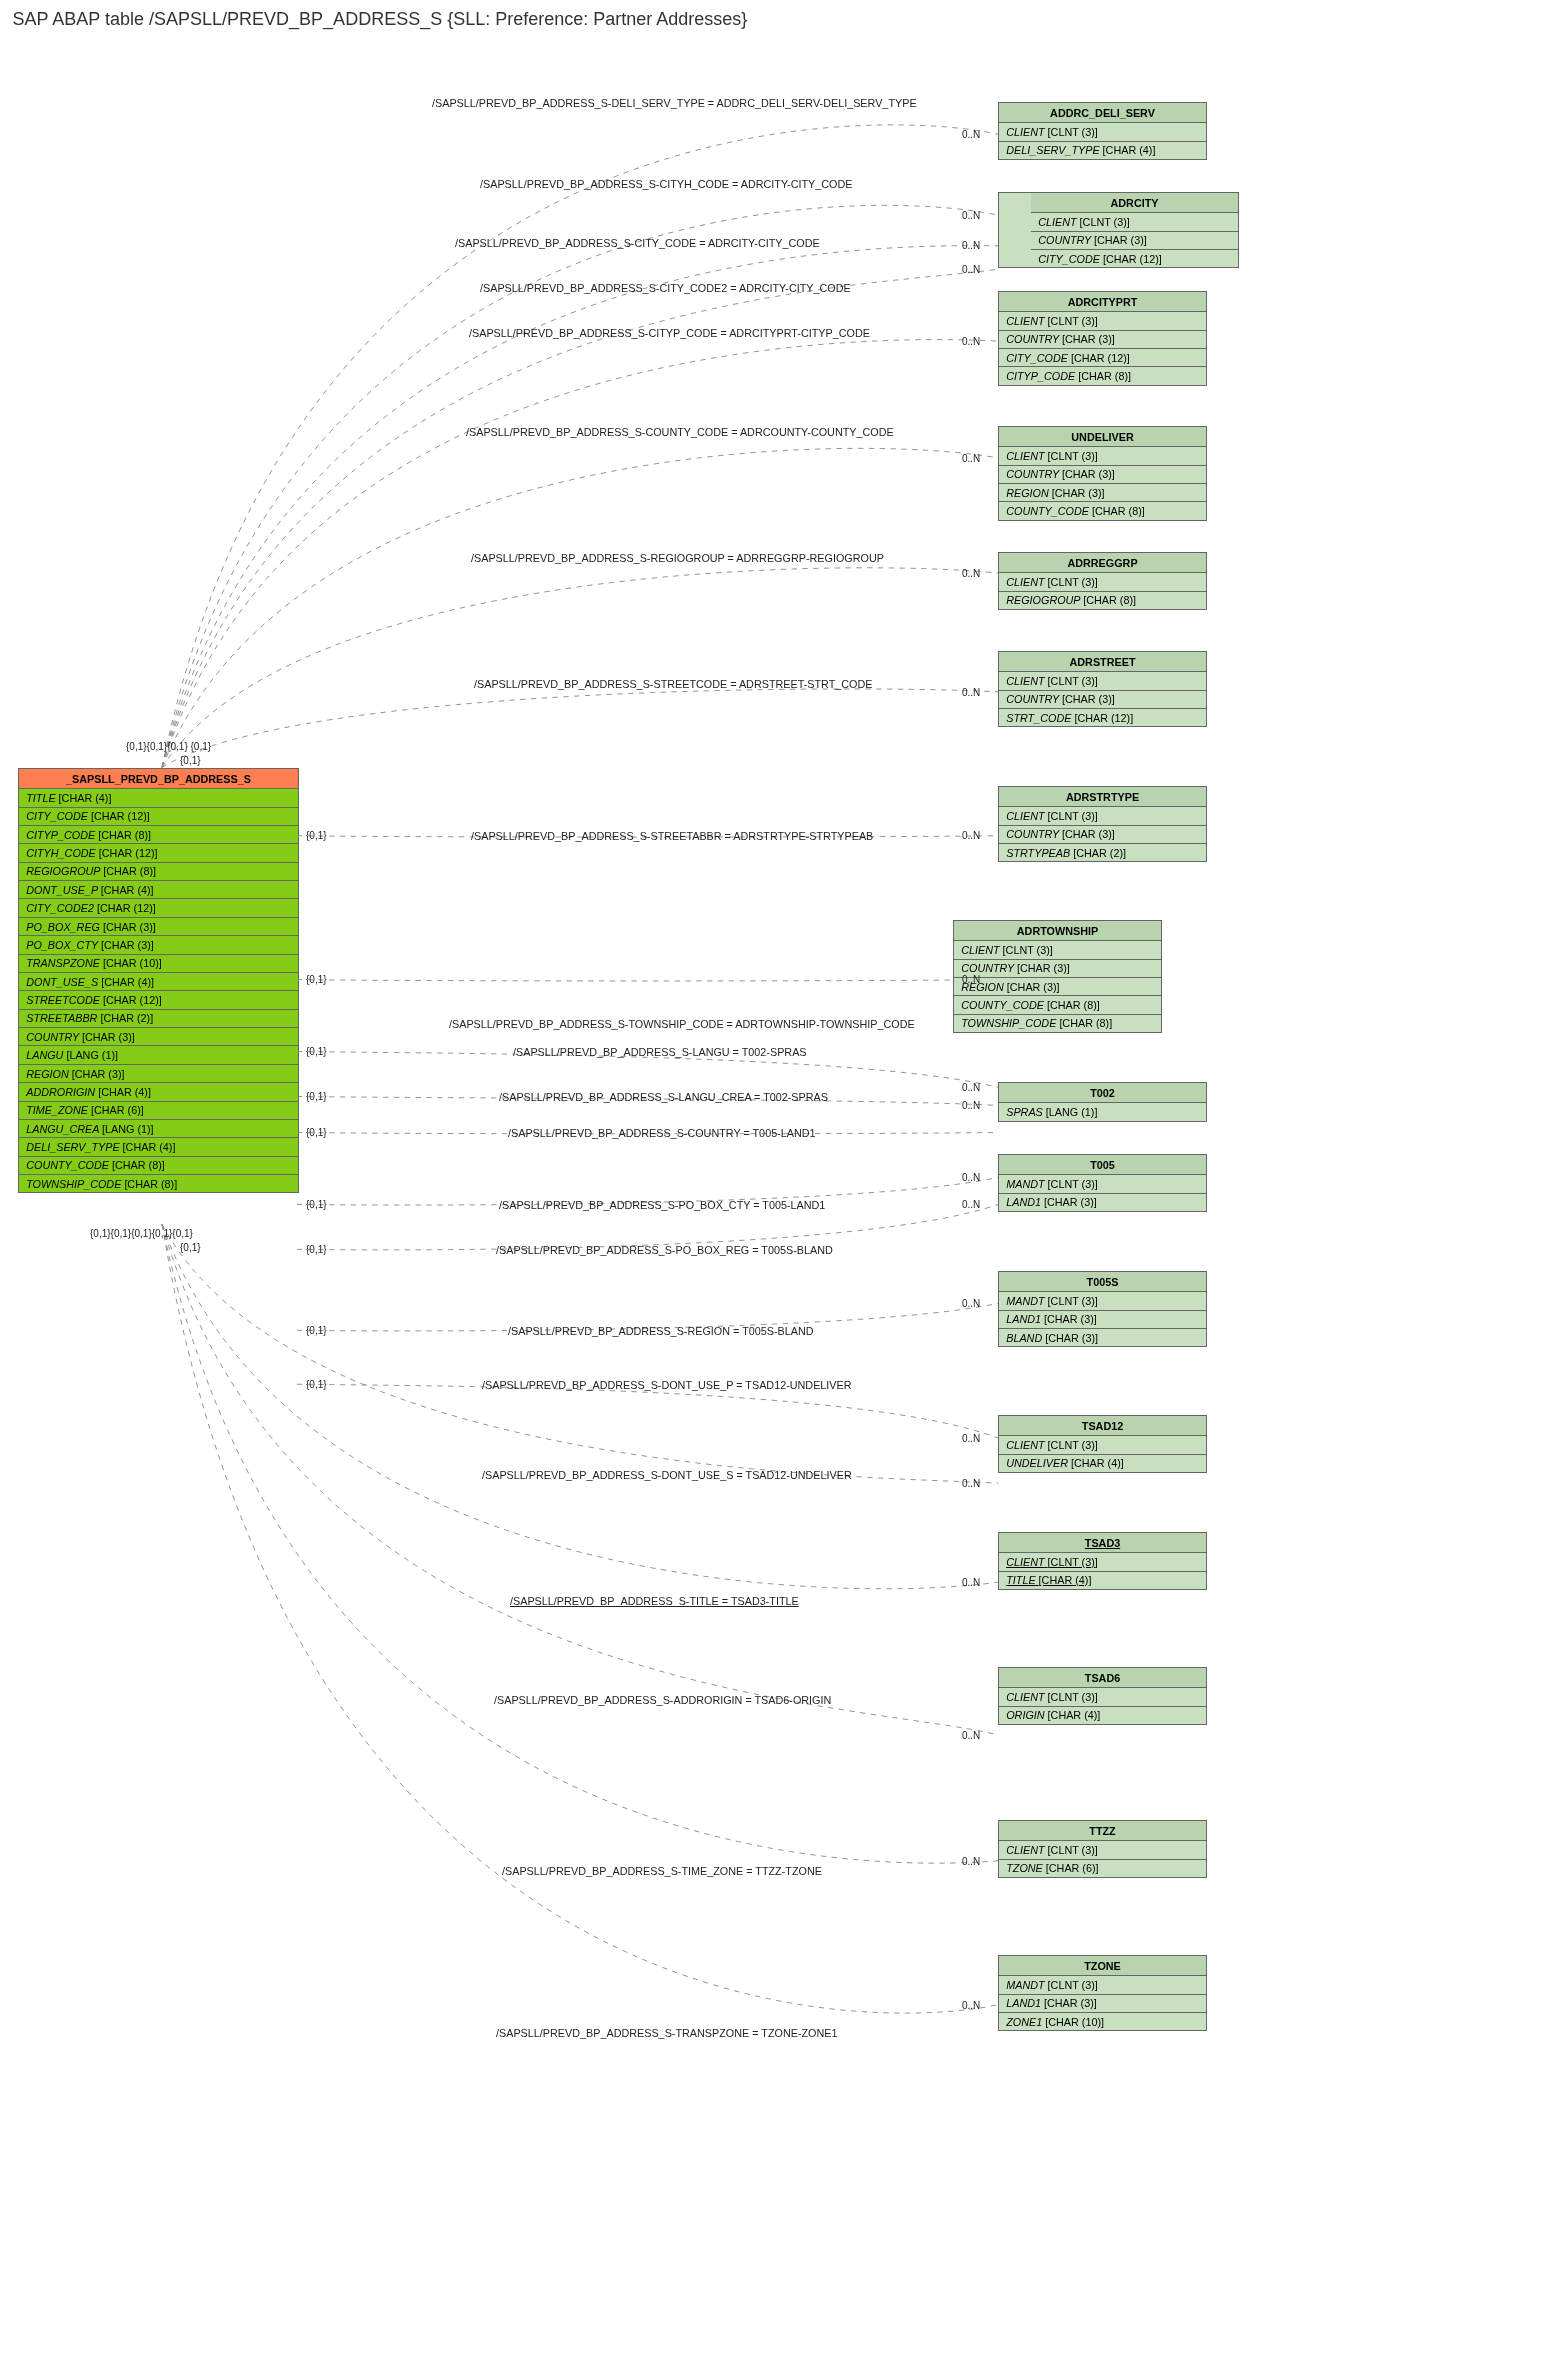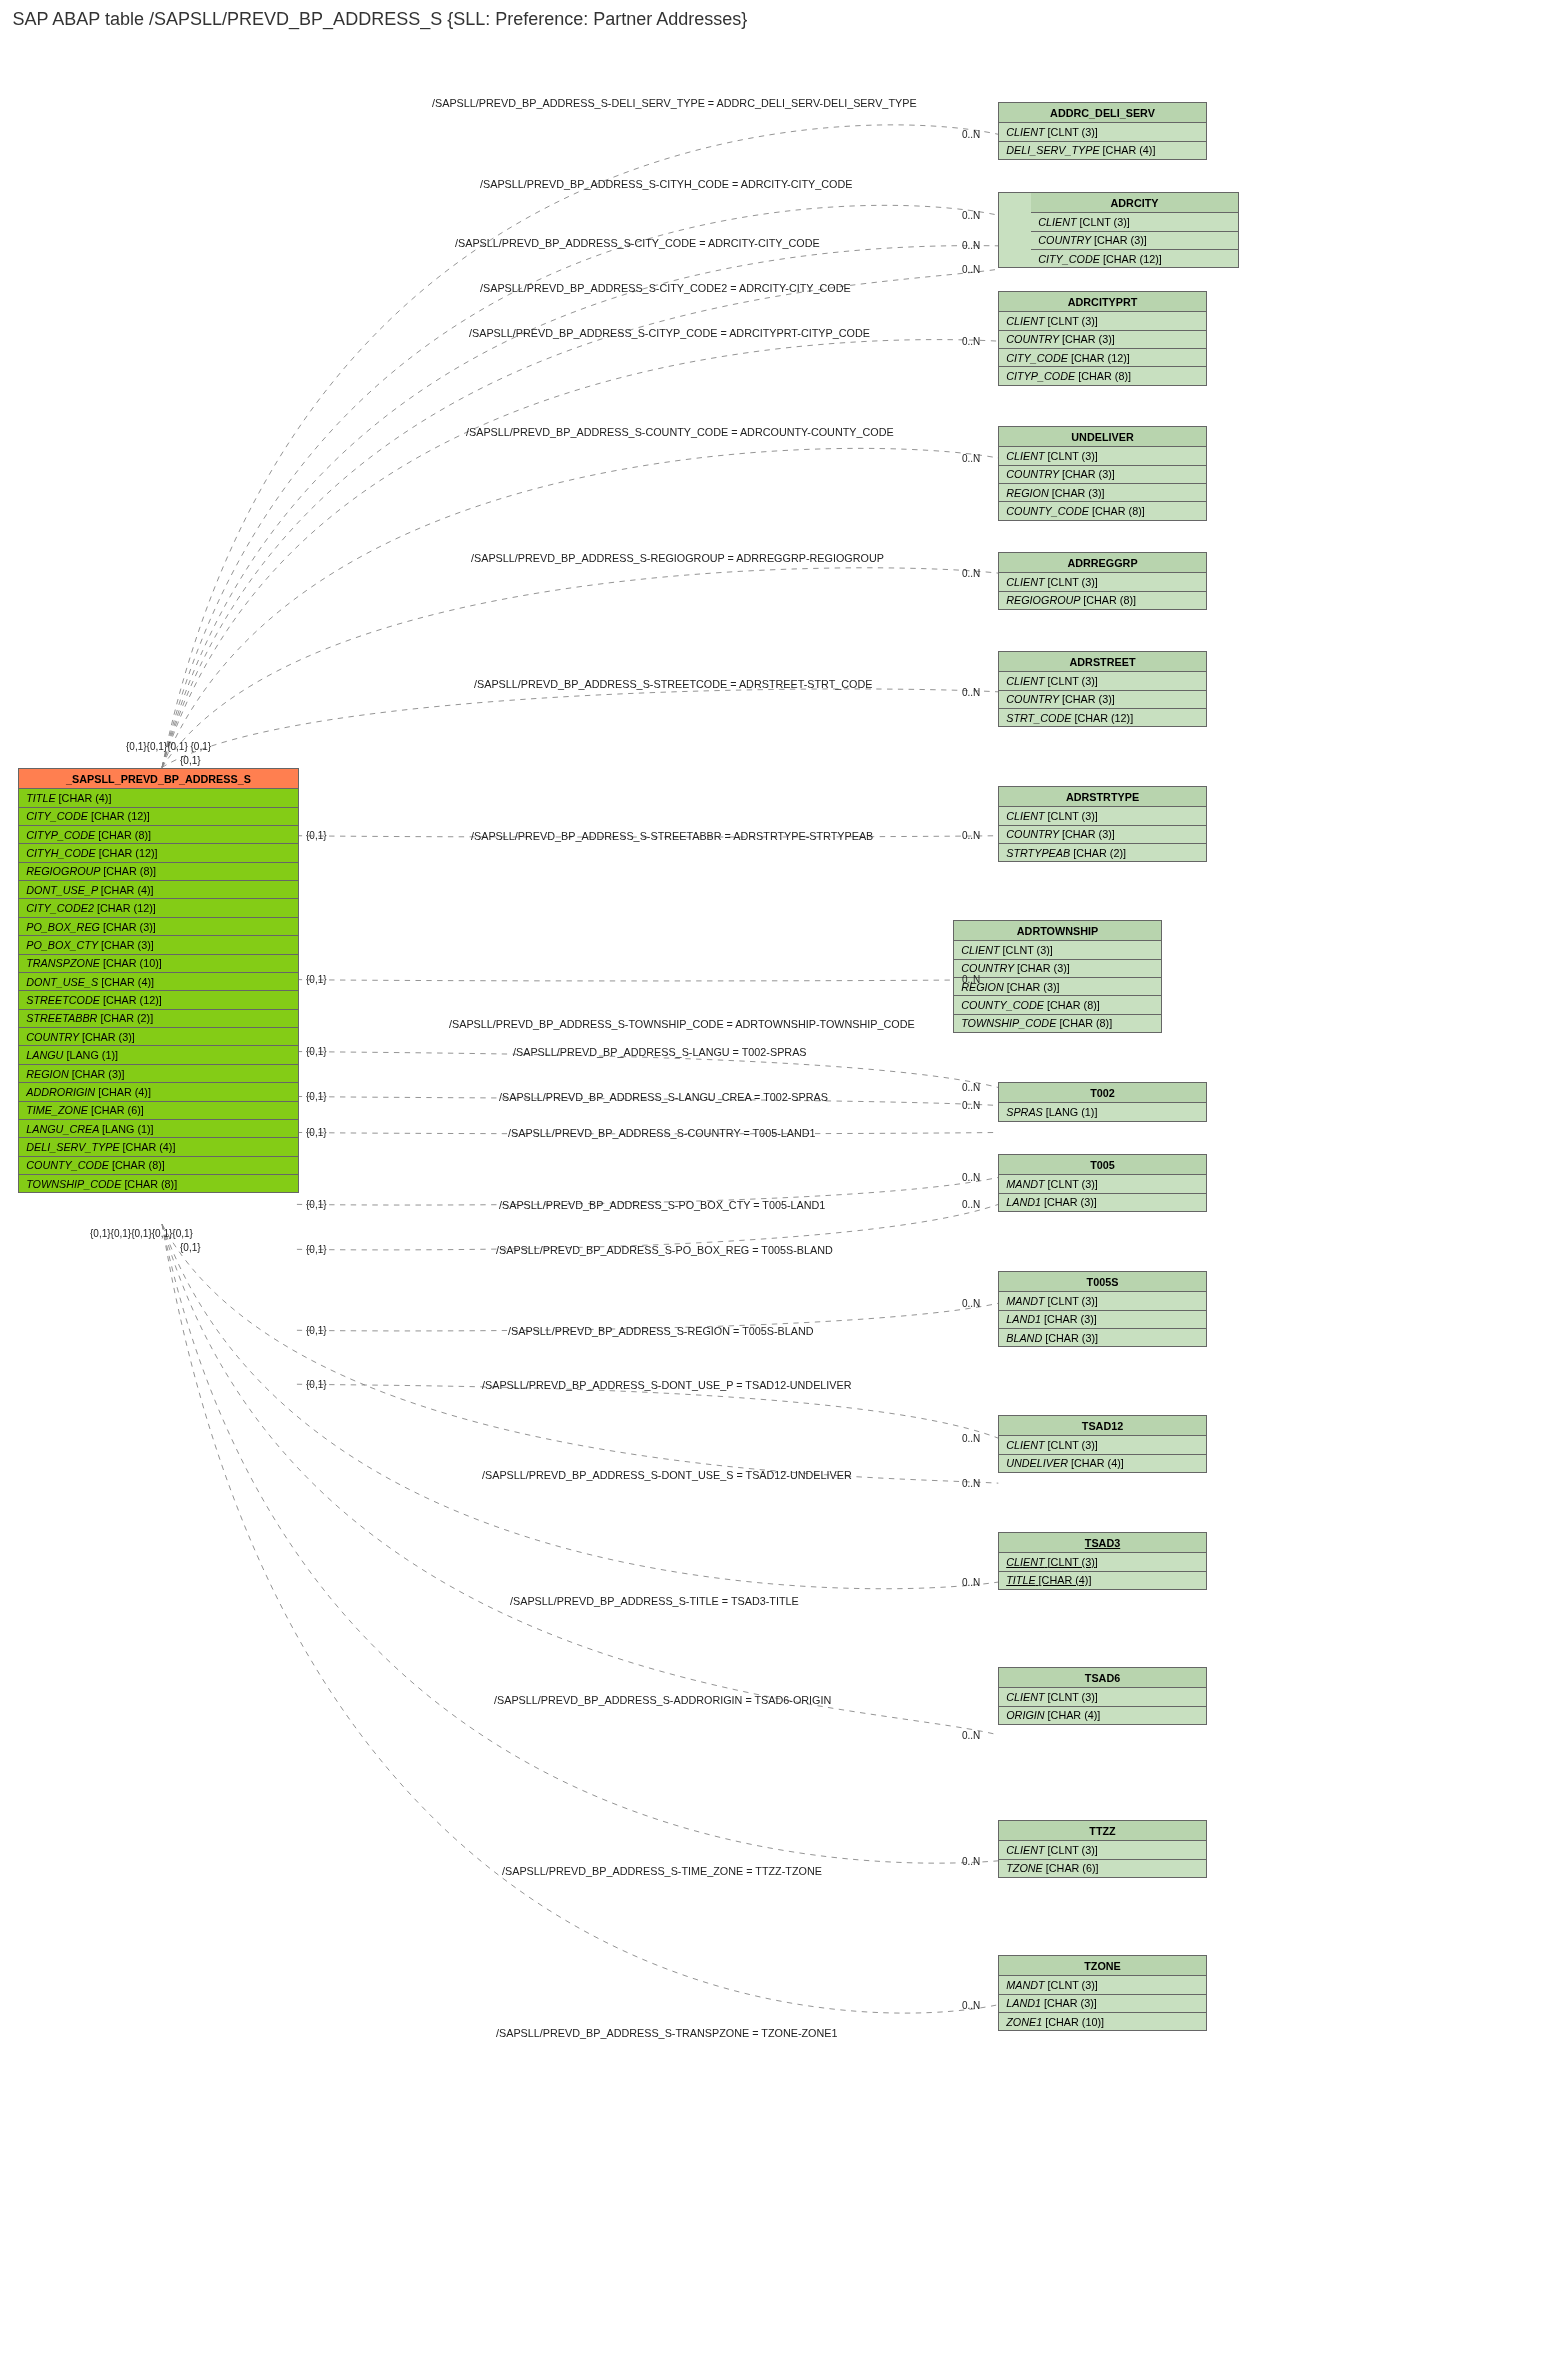--- a/index.html
+++ b/index.html
@@ -266,21 +266,21 @@
       <div class="card-left" style="left: 297px; top: 1196px;">{0,1}</div>
       <div class="card-right" style="left: 953px; top: 1151px;">0..N</div>
       <div class="rel-label" style="top: 1277px; left: 499px;">/SAPSLL/PREVD_BP_ADDRESS_S-REGION = T005S-BLAND</div>
       <div class="card-left" style="left: 297px; top: 1277px;">{0,1}</div>
       <div class="card-right" style="left: 953px; top: 1250px;">0..N</div>
       <div class="rel-label" style="top: 1331px; left: 473px;">/SAPSLL/PREVD_BP_ADDRESS_S-DONT_USE_P = TSAD12-UNDELIVER</div>
       <div class="card-left" style="left: 297px; top: 1331px;">{0,1}</div>
       <div class="card-right" style="left: 953px; top: 1385px;">0..N</div>
       <div class="rel-label" style="top: 1421px; left: 473px;">/SAPSLL/PREVD_BP_ADDRESS_S-DONT_USE_S = TSAD12-UNDELIVER</div>
       <div class="card-right" style="left: 953px; top: 1430px;">0..N</div>
-      <div class="rel-label" style="top: 1547px; left: 501px;">/SAPSLL/PREVD_BP_ADDRESS_S-TITLE = TSAD3-TITLE</div>
+      <div class="rel-label" style="top: 1547px; left: 501px; text-decoration: underline;">/SAPSLL/PREVD_BP_ADDRESS_S-TITLE = TSAD3-TITLE</div>
       <div class="card-right" style="left: 953px; top: 1529px;">0..N</div>
       <div class="rel-label" style="top: 1646px; left: 485px;">/SAPSLL/PREVD_BP_ADDRESS_S-ADDRORIGIN = TSAD6-ORIGIN</div>
       <div class="card-right" style="left: 953px; top: 1682px;">0..N</div>
       <div class="rel-label" style="top: 1817px; left: 493px;">/SAPSLL/PREVD_BP_ADDRESS_S-TIME_ZONE = TTZZ-TZONE</div>
       <div class="card-right" style="left: 953px; top: 1808px;">0..N</div>
       <div class="rel-label" style="top: 1979px; left: 487px;">/SAPSLL/PREVD_BP_ADDRESS_S-TRANSPZONE = TZONE-ZONE1</div>
       <div class="card-right" style="left: 953px; top: 1952px;">0..N</div>
     </div>
 
 </div>

